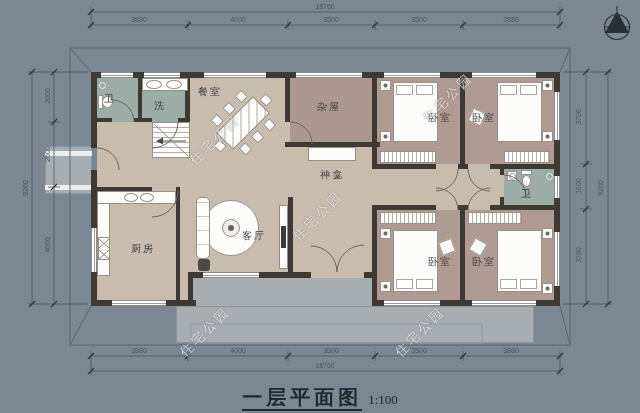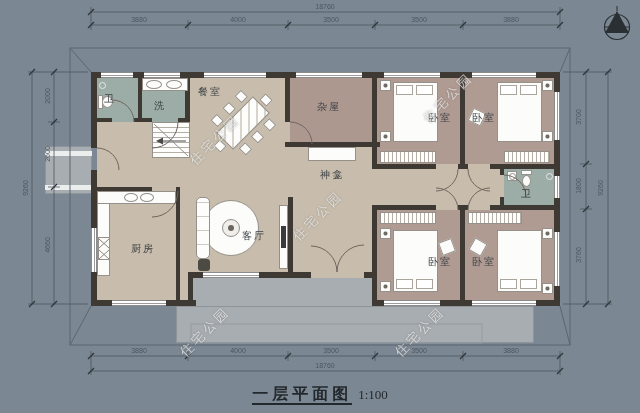--- a/index.html
+++ b/index.html
@@ -23,21 +23,21 @@
           border:1px solid #95908a;box-sizing:border-box;}
   .label{position:absolute;font-size:10px;line-height:12px;color:#3c4145;letter-spacing:2px;
          text-align:center;white-space:nowrap;}
   .dim{position:absolute;font-size:7px;line-height:8px;color:#4d565e;text-align:center;width:40px;}
   .dimv{position:absolute;font-size:7px;line-height:8px;color:#4d565e;text-align:center;width:44px;
         transform:rotate(-90deg);}
   .wm{position:absolute;width:86px;font-size:13px;letter-spacing:3px;color:rgba(252,252,252,0.66);
       text-shadow:0 0 2px rgba(90,90,90,0.55);transform:rotate(-45deg);text-align:center;white-space:nowrap;}
   .porch{position:absolute;background:#a8adb2;border:1px solid #8d959b;box-sizing:border-box;}
   .titlebar{position:absolute;left:0;right:0;top:384px;text-align:center;color:#23282c;}
-  .titlebar .t1{font-family:"Liberation Serif",serif;font-size:16px;font-weight:bold;letter-spacing:4px;
+  .titlebar .t1{font-family:"Liberation Serif",serif;font-size:20px;font-weight:bold;letter-spacing:4px;
       border-bottom:2px solid #23282c;padding-bottom:1px;}
   .titlebar .t2{font-family:"Liberation Serif",serif;font-size:13px;margin-left:6px;}
   svg{position:absolute;left:0;top:0;pointer-events:none;}
 </style>
 </head>
 <body>
 
 <div id="stage">
 
   <div class="porch" style="left:193px;top:278px;width:179px;height:28px;"></div>

